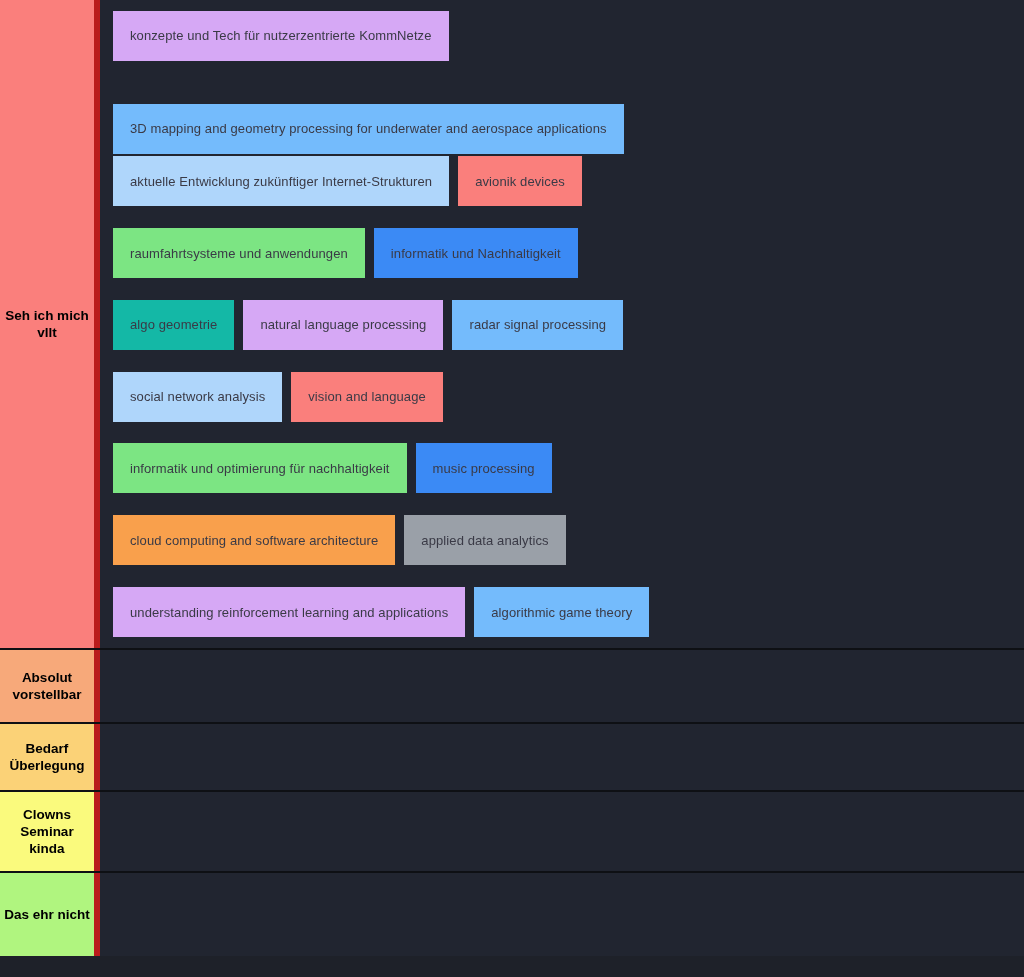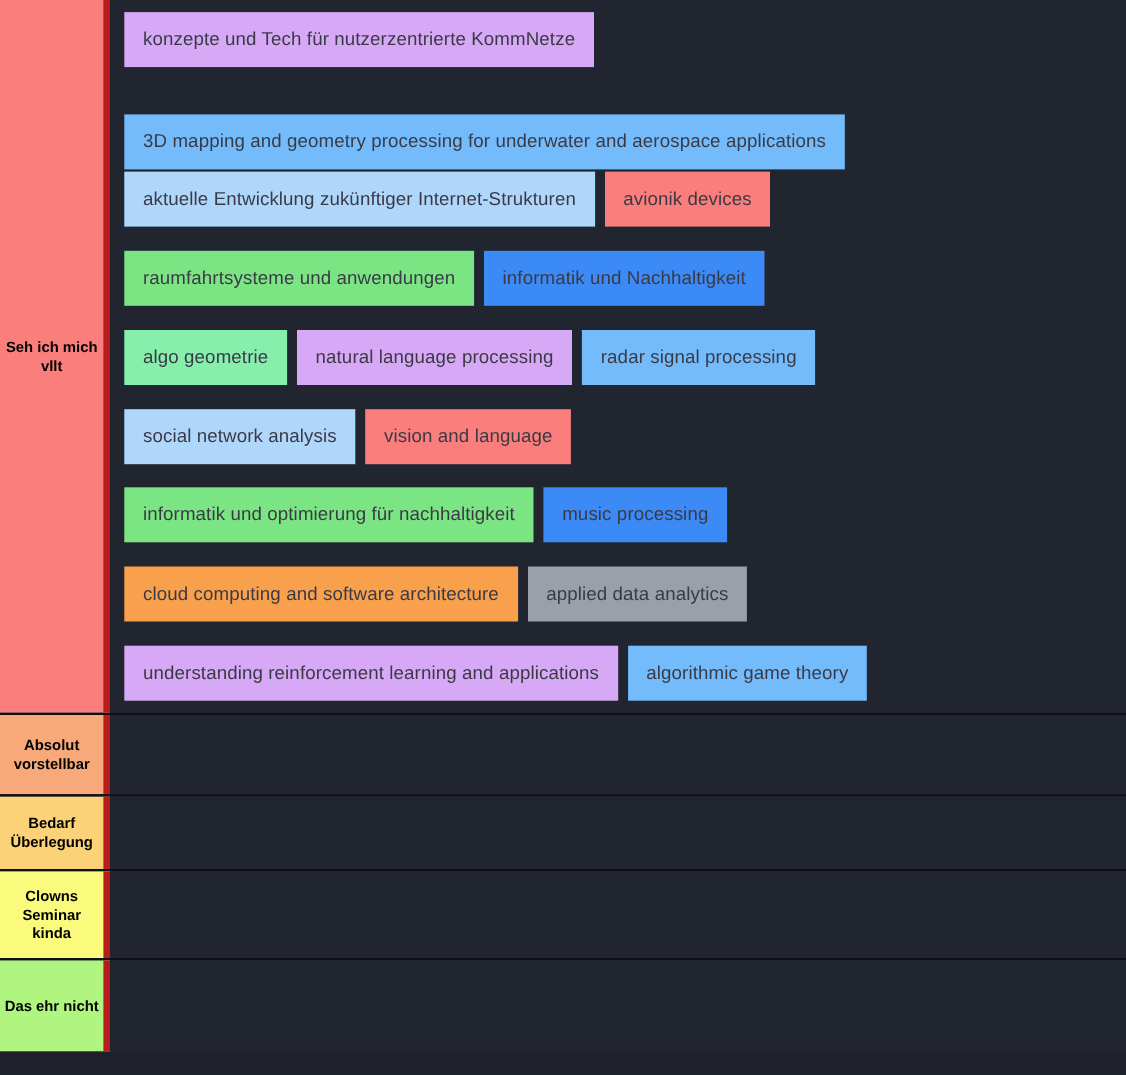--- a/index.html
+++ b/index.html
@@ -60,21 +60,21 @@
     padding-left:13px;
     box-sizing:border-box;
   }
   .item-tile{
     height:50px;
     display:flex;
     align-items:center;
     justify-content:center;
     padding:0 17px;
     box-sizing:border-box;
-    font-size:17px;
+    font-size:13px;
     color:#3a3a46;
     white-space:nowrap;
     letter-spacing:0.1px;
   }
   .empty-body{height:82px;}
   .tier-row.r0{height:650px;}
   .tier-row.r1{height:74px;}
   .tier-row.r2{height:68px;}
   .tier-row.r3{height:81px;}
   .tier-row.r4{height:83px;border-bottom:none;}
@@ -94,21 +94,21 @@
         </div>
         <div class="item-line">
           <div class="item-tile" style="background: rgb(175, 214, 251);">aktuelle Entwicklung zukünftiger Internet-Strukturen</div>
           <div class="item-tile" style="background: rgb(250, 127, 124);">avionik devices</div>
         </div>
         <div class="item-line">
           <div class="item-tile" style="background: rgb(124, 229, 131);">raumfahrtsysteme und anwendungen</div>
           <div class="item-tile" style="background: rgb(59, 138, 245);">informatik und Nachhaltigkeit</div>
         </div>
         <div class="item-line">
-          <div class="item-tile" style="background: #86efac;">algo geometrie</div>
+          <div class="item-tile" style="background: #14b8a6;">algo geometrie</div>
           <div class="item-tile" style="background: rgb(214, 168, 245);">natural language processing</div>
           <div class="item-tile" style="background: rgb(116, 187, 252);">radar signal processing</div>
         </div>
         <div class="item-line">
           <div class="item-tile" style="background: rgb(175, 214, 251);">social network analysis</div>
           <div class="item-tile" style="background: rgb(250, 127, 124);">vision and language</div>
         </div>
         <div class="item-line">
           <div class="item-tile" style="background: rgb(124, 229, 131);">informatik und optimierung für nachhaltigkeit</div>
           <div class="item-tile" style="background: rgb(59, 138, 245);">music processing</div>

